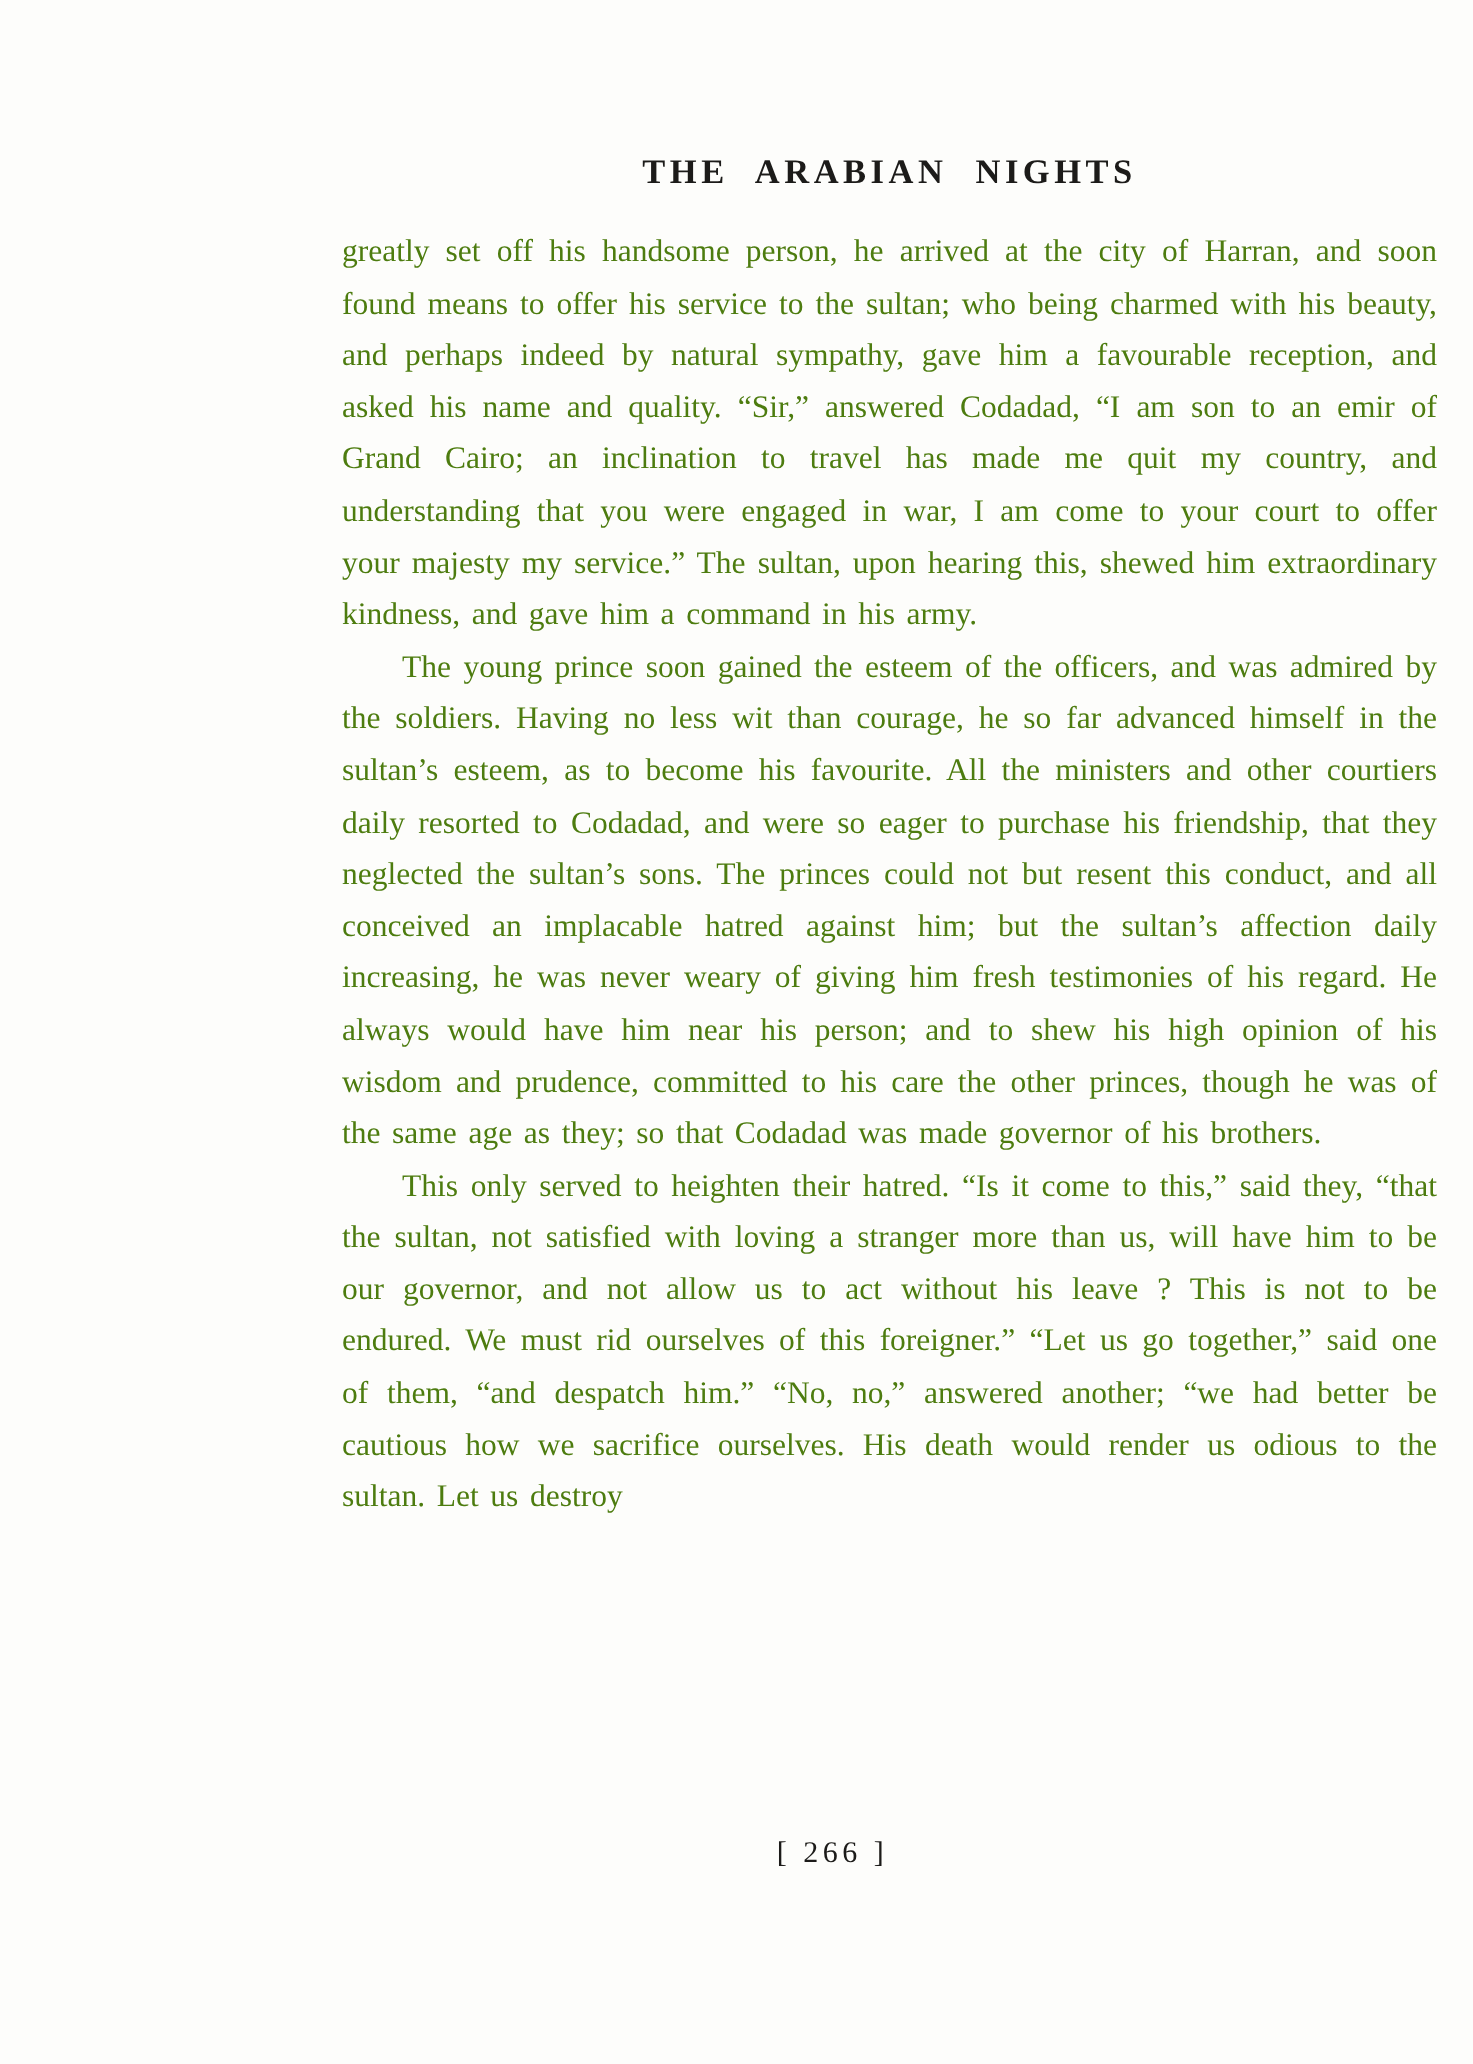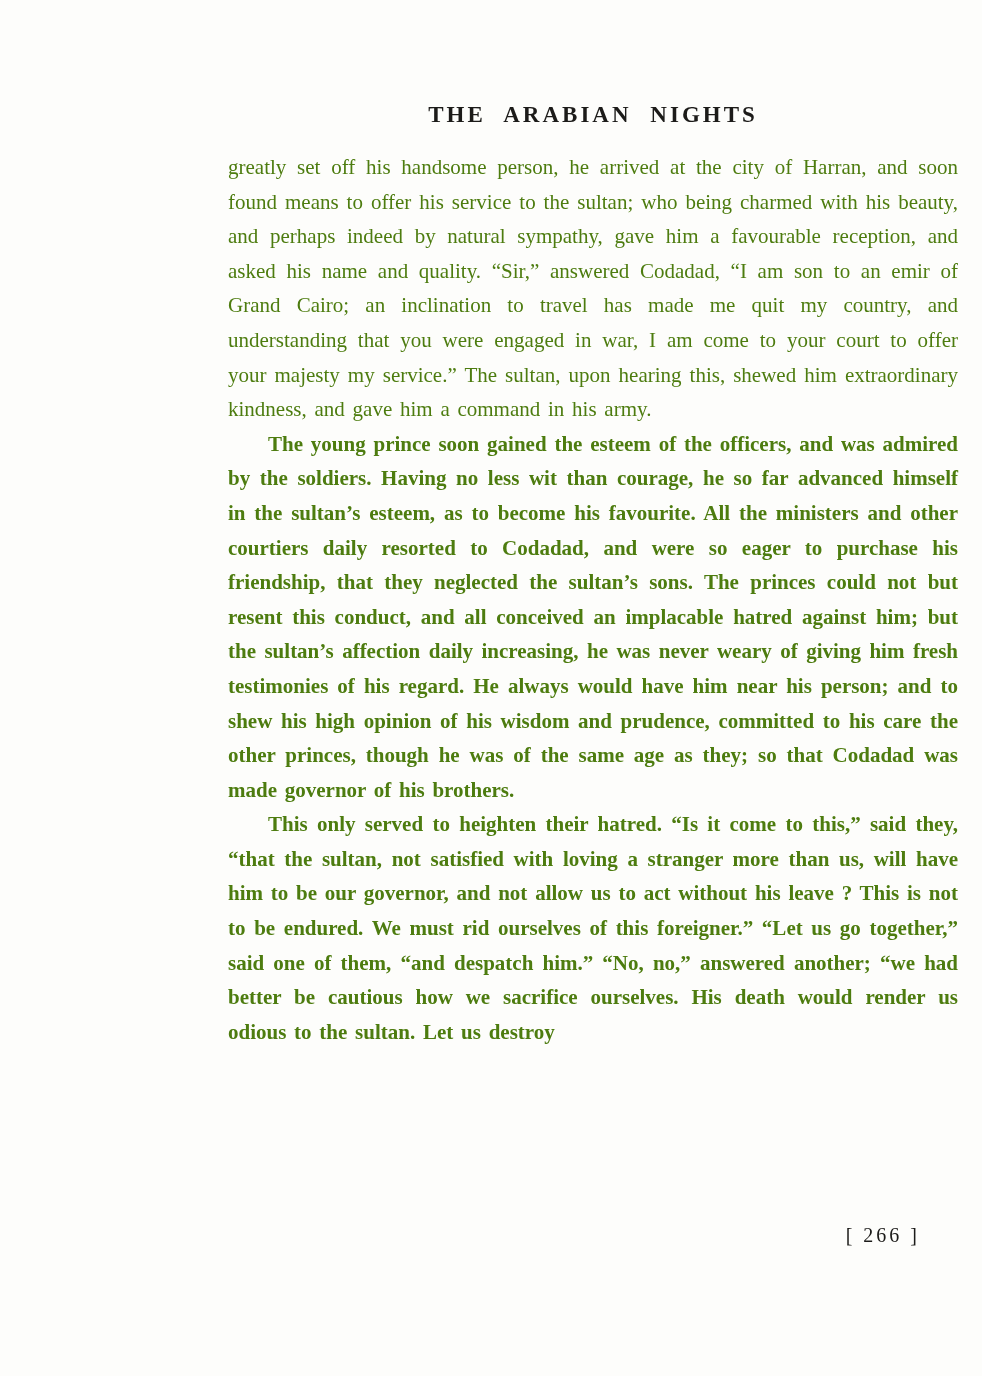--- a/index.html
+++ b/index.html
@@ -34,28 +34,27 @@
   .body-text p {
     font-size: 21px;
     line-height: 34.6px;
     text-align: justify;
     margin: 0;
     word-spacing: 2.5px;
     color: #4d7c0f;
   }
   .body-text p.indent {
     text-indent: 40px;
-    font-weight: bold;
   }
   .page-number {
     position: absolute;
     top: 1224px;
     left: 190px;
     width: 730px;
-    text-align: right;
+    text-align: center;
     font-size: 20px;
     letter-spacing: 3px;
     color: #1c1b19;
   }
 </style>
 </head>
 <body>
 
 <div class="page">
   <h1 class="running-header">THE  ARABIAN  NIGHTS</h1>

